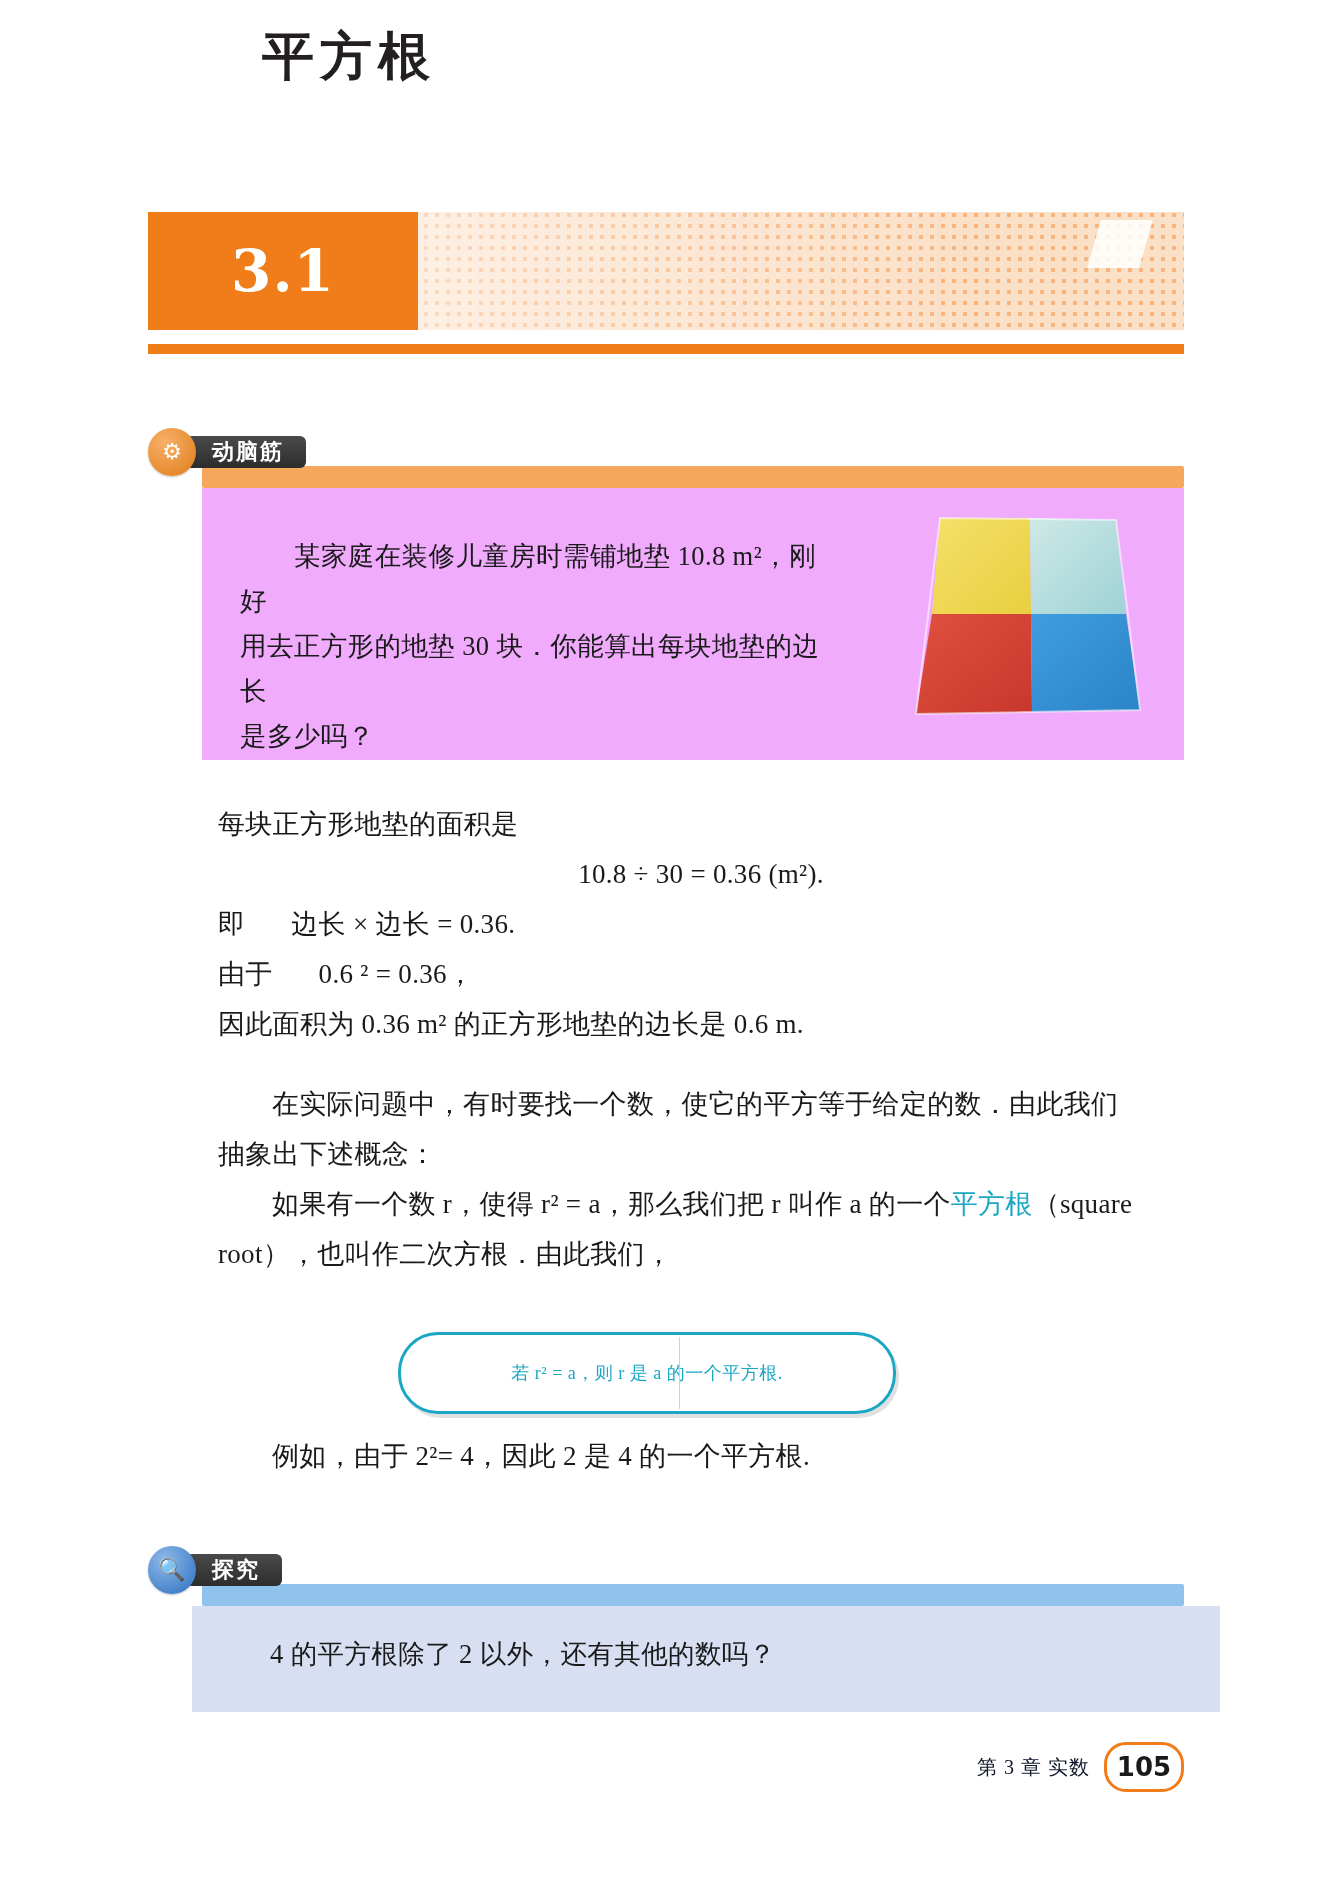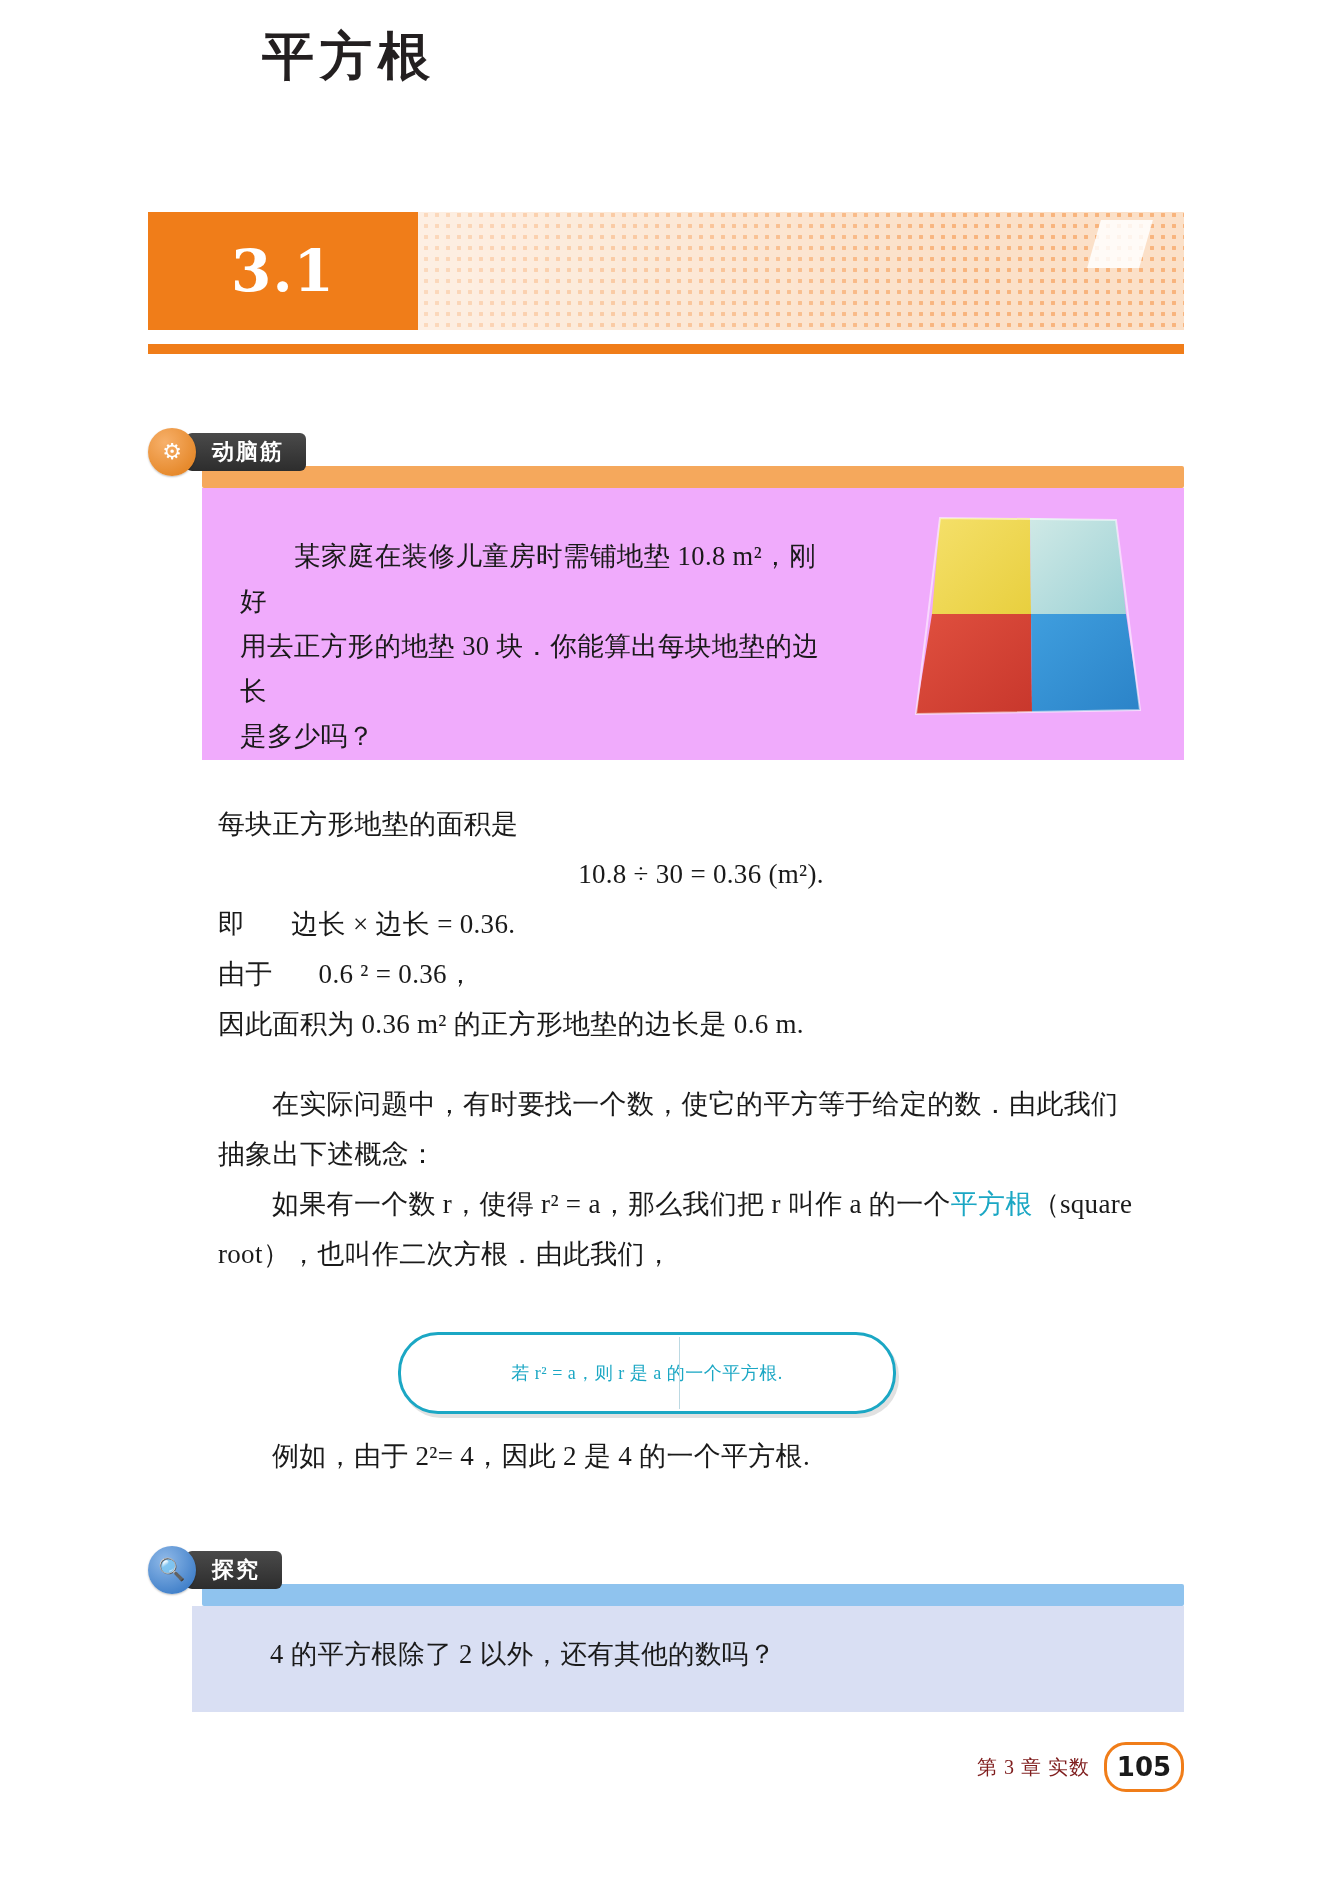--- a/index.html
+++ b/index.html
@@ -101,21 +101,21 @@
     display: flex;
     align-items: center;
     justify-content: center;
     color: #fff;
     font-size: 22px;
     box-shadow: 0 1px 2px rgba(0,0,0,.25);
     position: relative;
     z-index: 3;
   }
   .tab-label {
-    height: 38px;
+    height: 32px;
     padding: 0 22px 0 26px;
     margin-left: -16px;
     border-radius: 6px;
     color: #ffffff;
     font-family: "DejaVu Sans", sans-serif;
     font-weight: bold;
     font-size: 22px;
     letter-spacing: 2px;
     display: flex;
     align-items: center;
@@ -179,20 +179,21 @@
     background: #8fc3ee;
     border-radius: 2px;
   }
   .explore-box {
     position: absolute;
     left: 192px;
     top: 1606px;
     width: 992px;
     height: 106px;
     background: #d9dff3;
+    padding-left: 36px;
   }
   .explore-text {
     position: absolute;
     left: 78px;
     top: 30px;
     font-size: 26.5px;
     letter-spacing: 0.4px;
   }
 
   
@@ -243,21 +244,21 @@
   .footer {
     position: absolute;
     right: 148px;
     bottom: 92px;
     display: flex;
     align-items: center;
     gap: 14px;
   }
   .footer-chapter {
     font-size: 20px;
-    color: #7f1d1d;
+    color: #0f172a;
     letter-spacing: 1px;
   }
   .footer-page {
     width: 74px;
     height: 44px;
     border: 3px solid #f07d19;
     border-radius: 22px;
     color: #1a1a1a;
     font-family: "DejaVu Sans", sans-serif;
     font-weight: bold;

